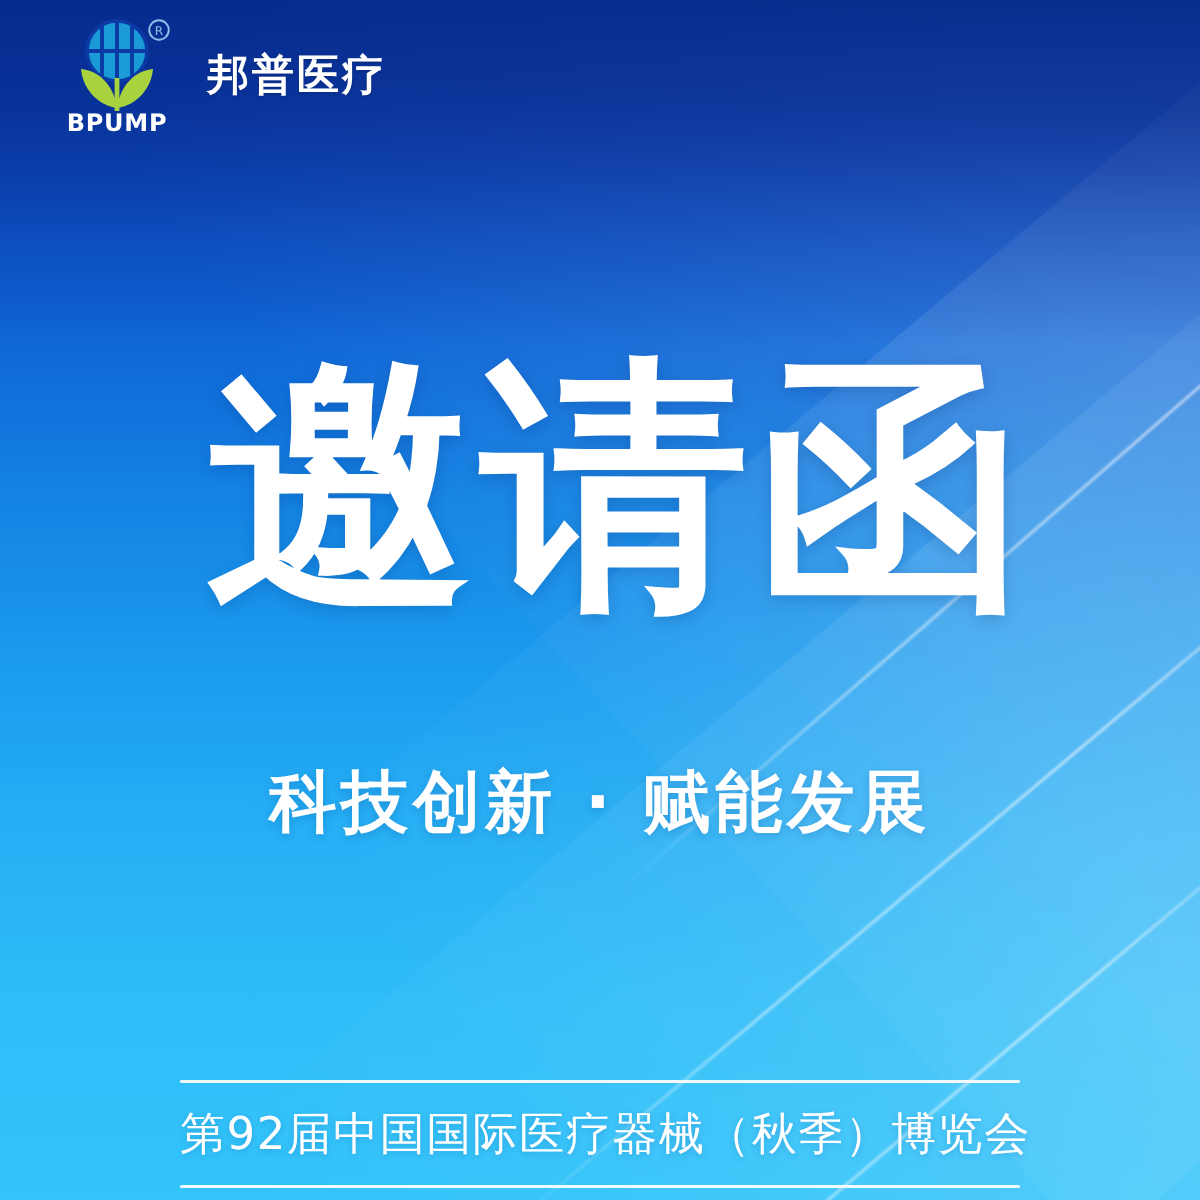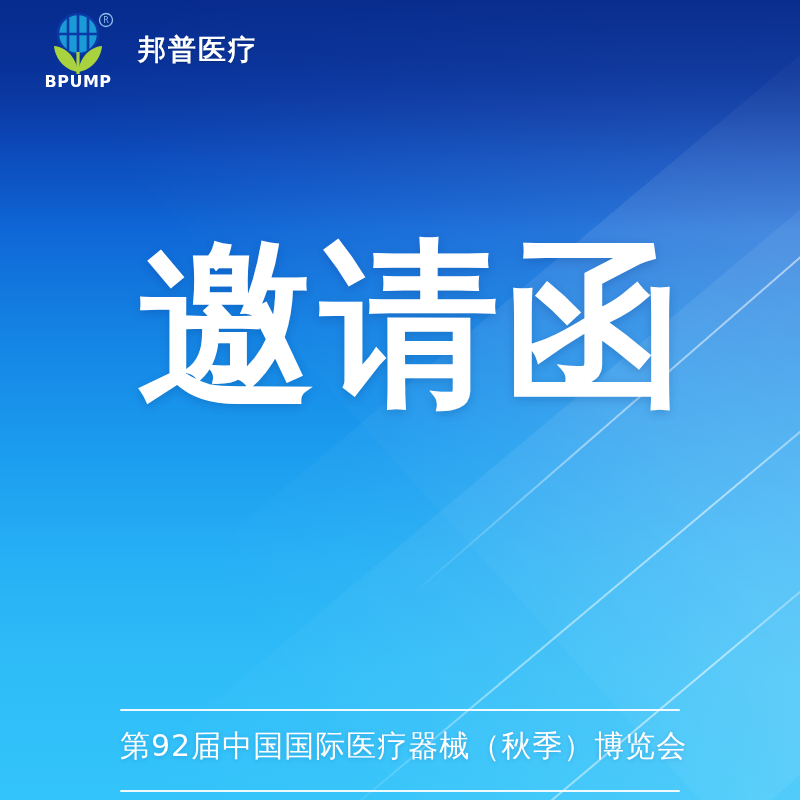--- a/index.html
+++ b/index.html
@@ -203,21 +203,21 @@
   }
 
   .footer-text {
     color: #ffffff;
     font-size: 30px;
     font-weight: 400;
     letter-spacing: 1px;
     line-height: 1;
     text-align: center;
     white-space: nowrap;
-    padding: 20px 0 29px;
+    padding: 20px 0 18px;
     font-family: "DejaVu Sans", "Liberation Sans", sans-serif;
     text-shadow: 0 1px 4px rgba(4,40,110,0.18);
   }
 </style>
 </head>
 <body>
 
 <div class="poster">
 
   <div class="streaks">
@@ -259,20 +259,21 @@
 
         <text x="36" y="77" font-size="16" font-weight="bold" fill="#ffffff" text-anchor="middle" letter-spacing="0.5" font-family="DejaVu Sans, sans-serif">BPUMP</text>
       </svg>
     </div>
 
     <div class="brand-cn">邦普医疗</div>
   </div>
 
   <div class="main-title">邀请函</div>
 
+  <div class="subtitle">科技创新 · 赋能发展</div>
 
 
   <div class="footer">
     <div class="rule"></div>
     <div class="footer-text">第92届中国国际医疗器械（秋季）博览会</div>
     <div class="rule"></div>
   </div>
 
 </div>
 

